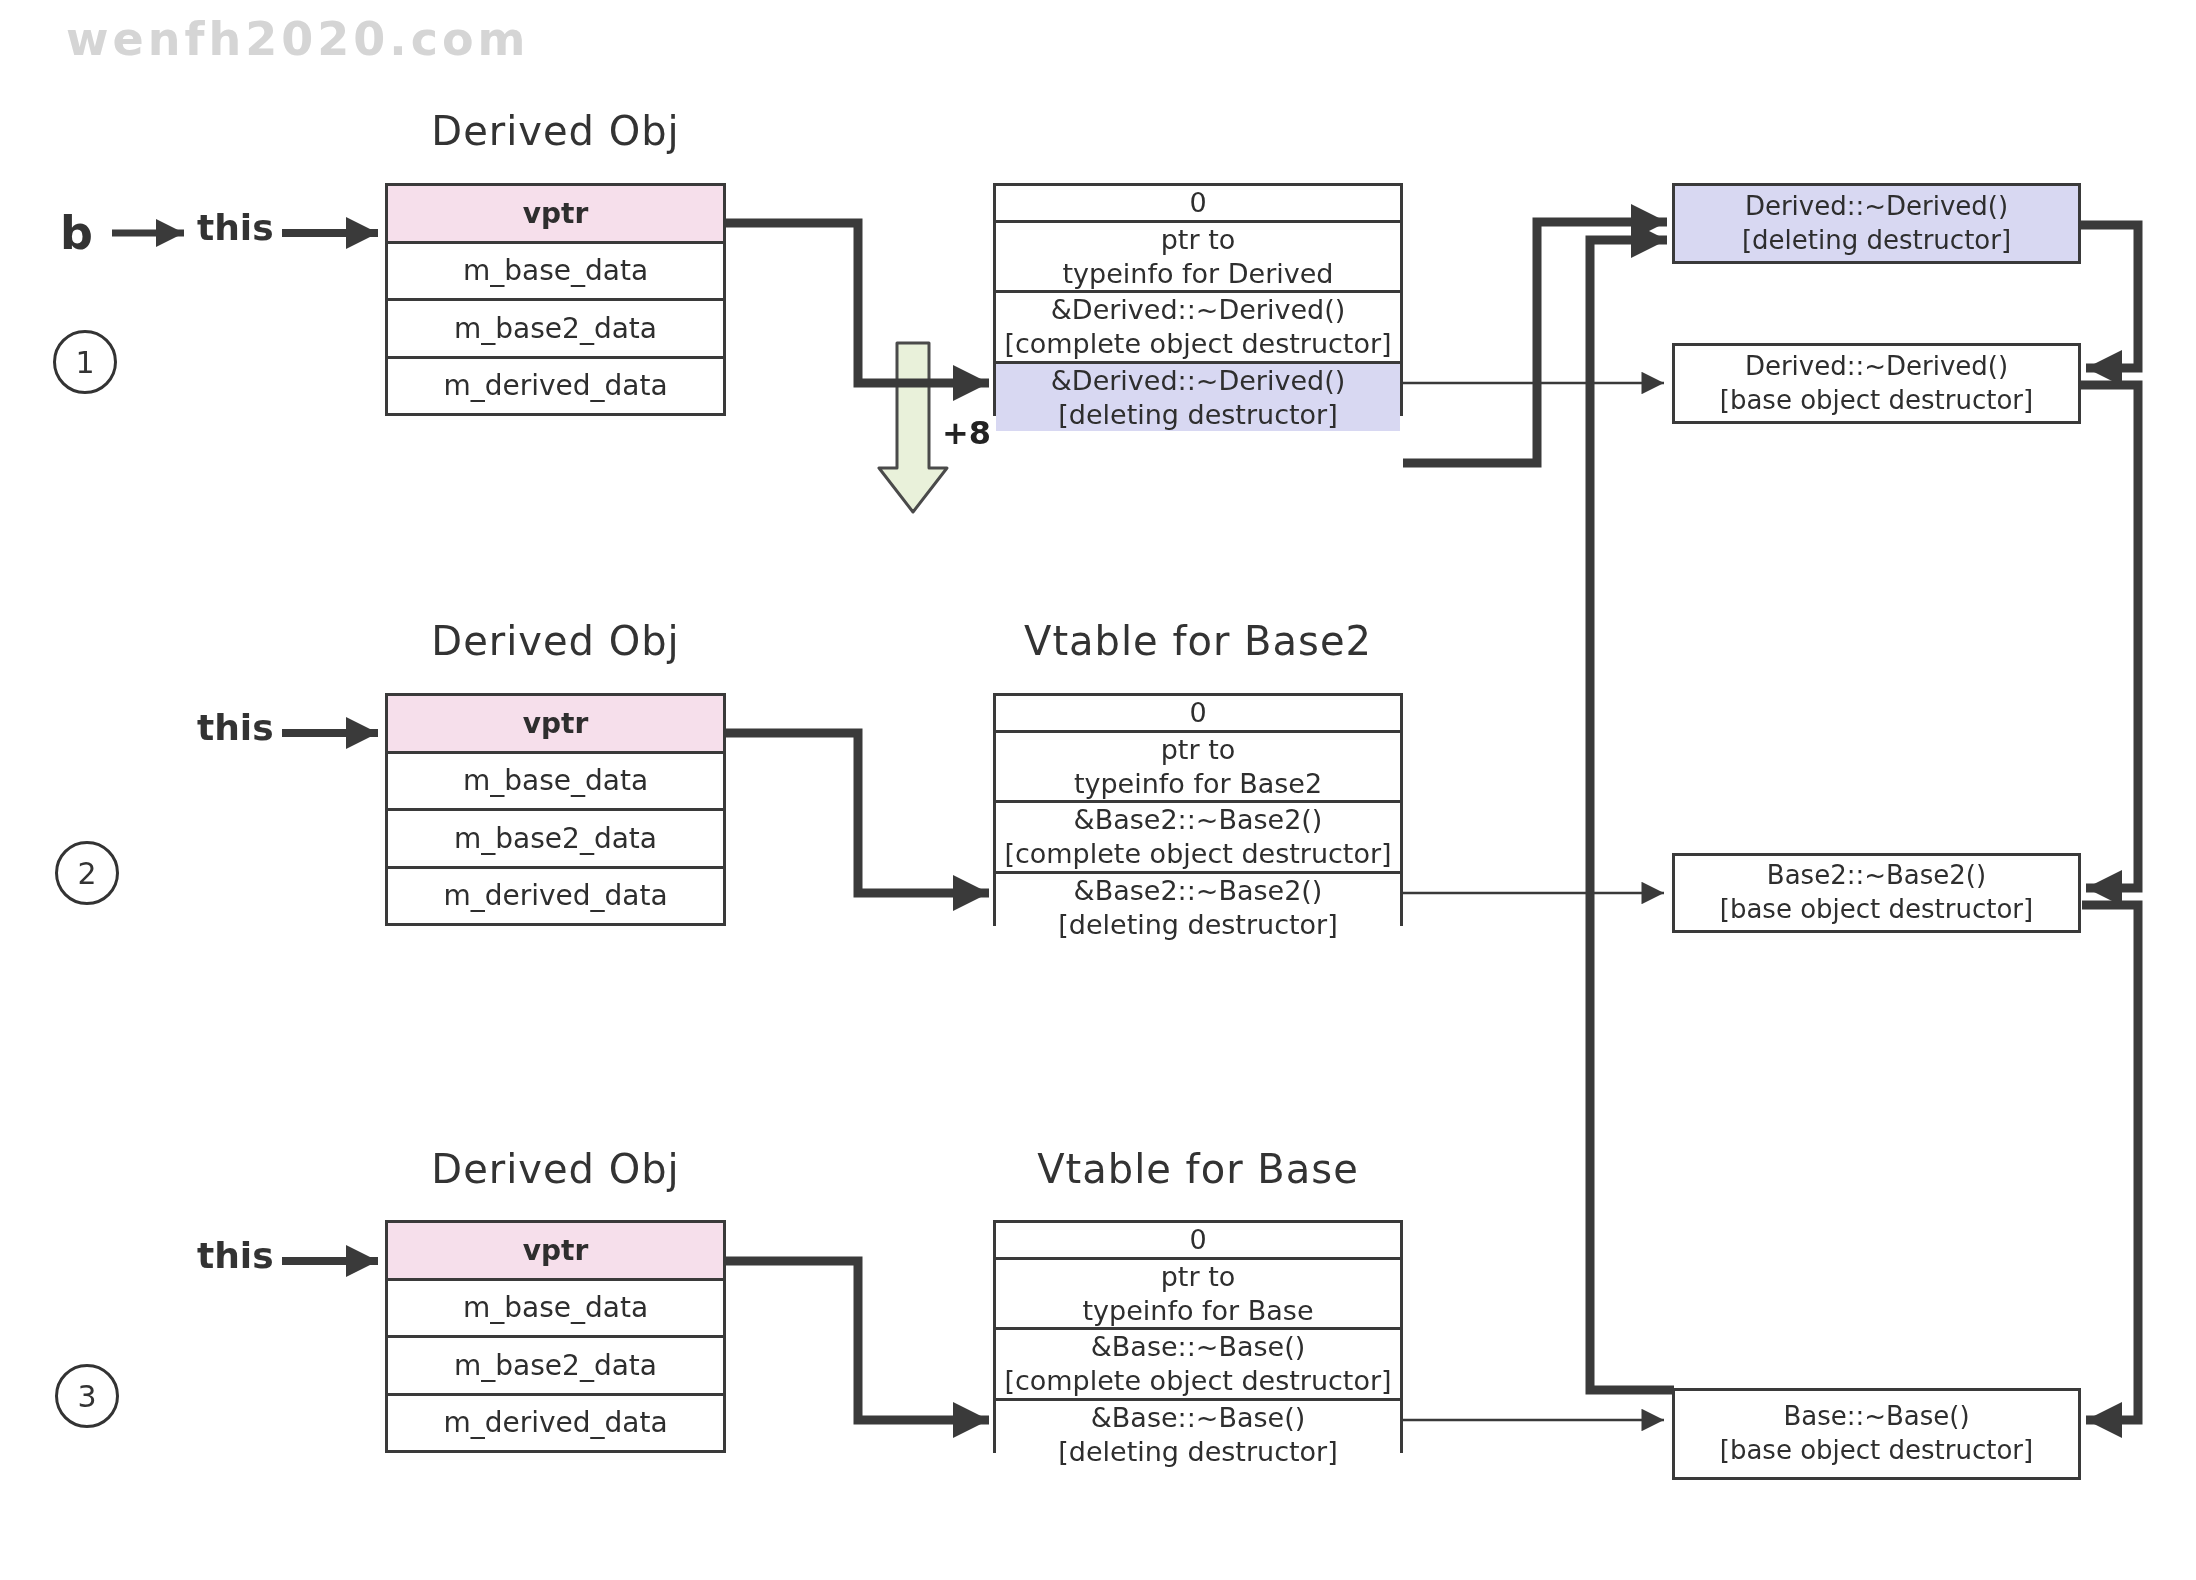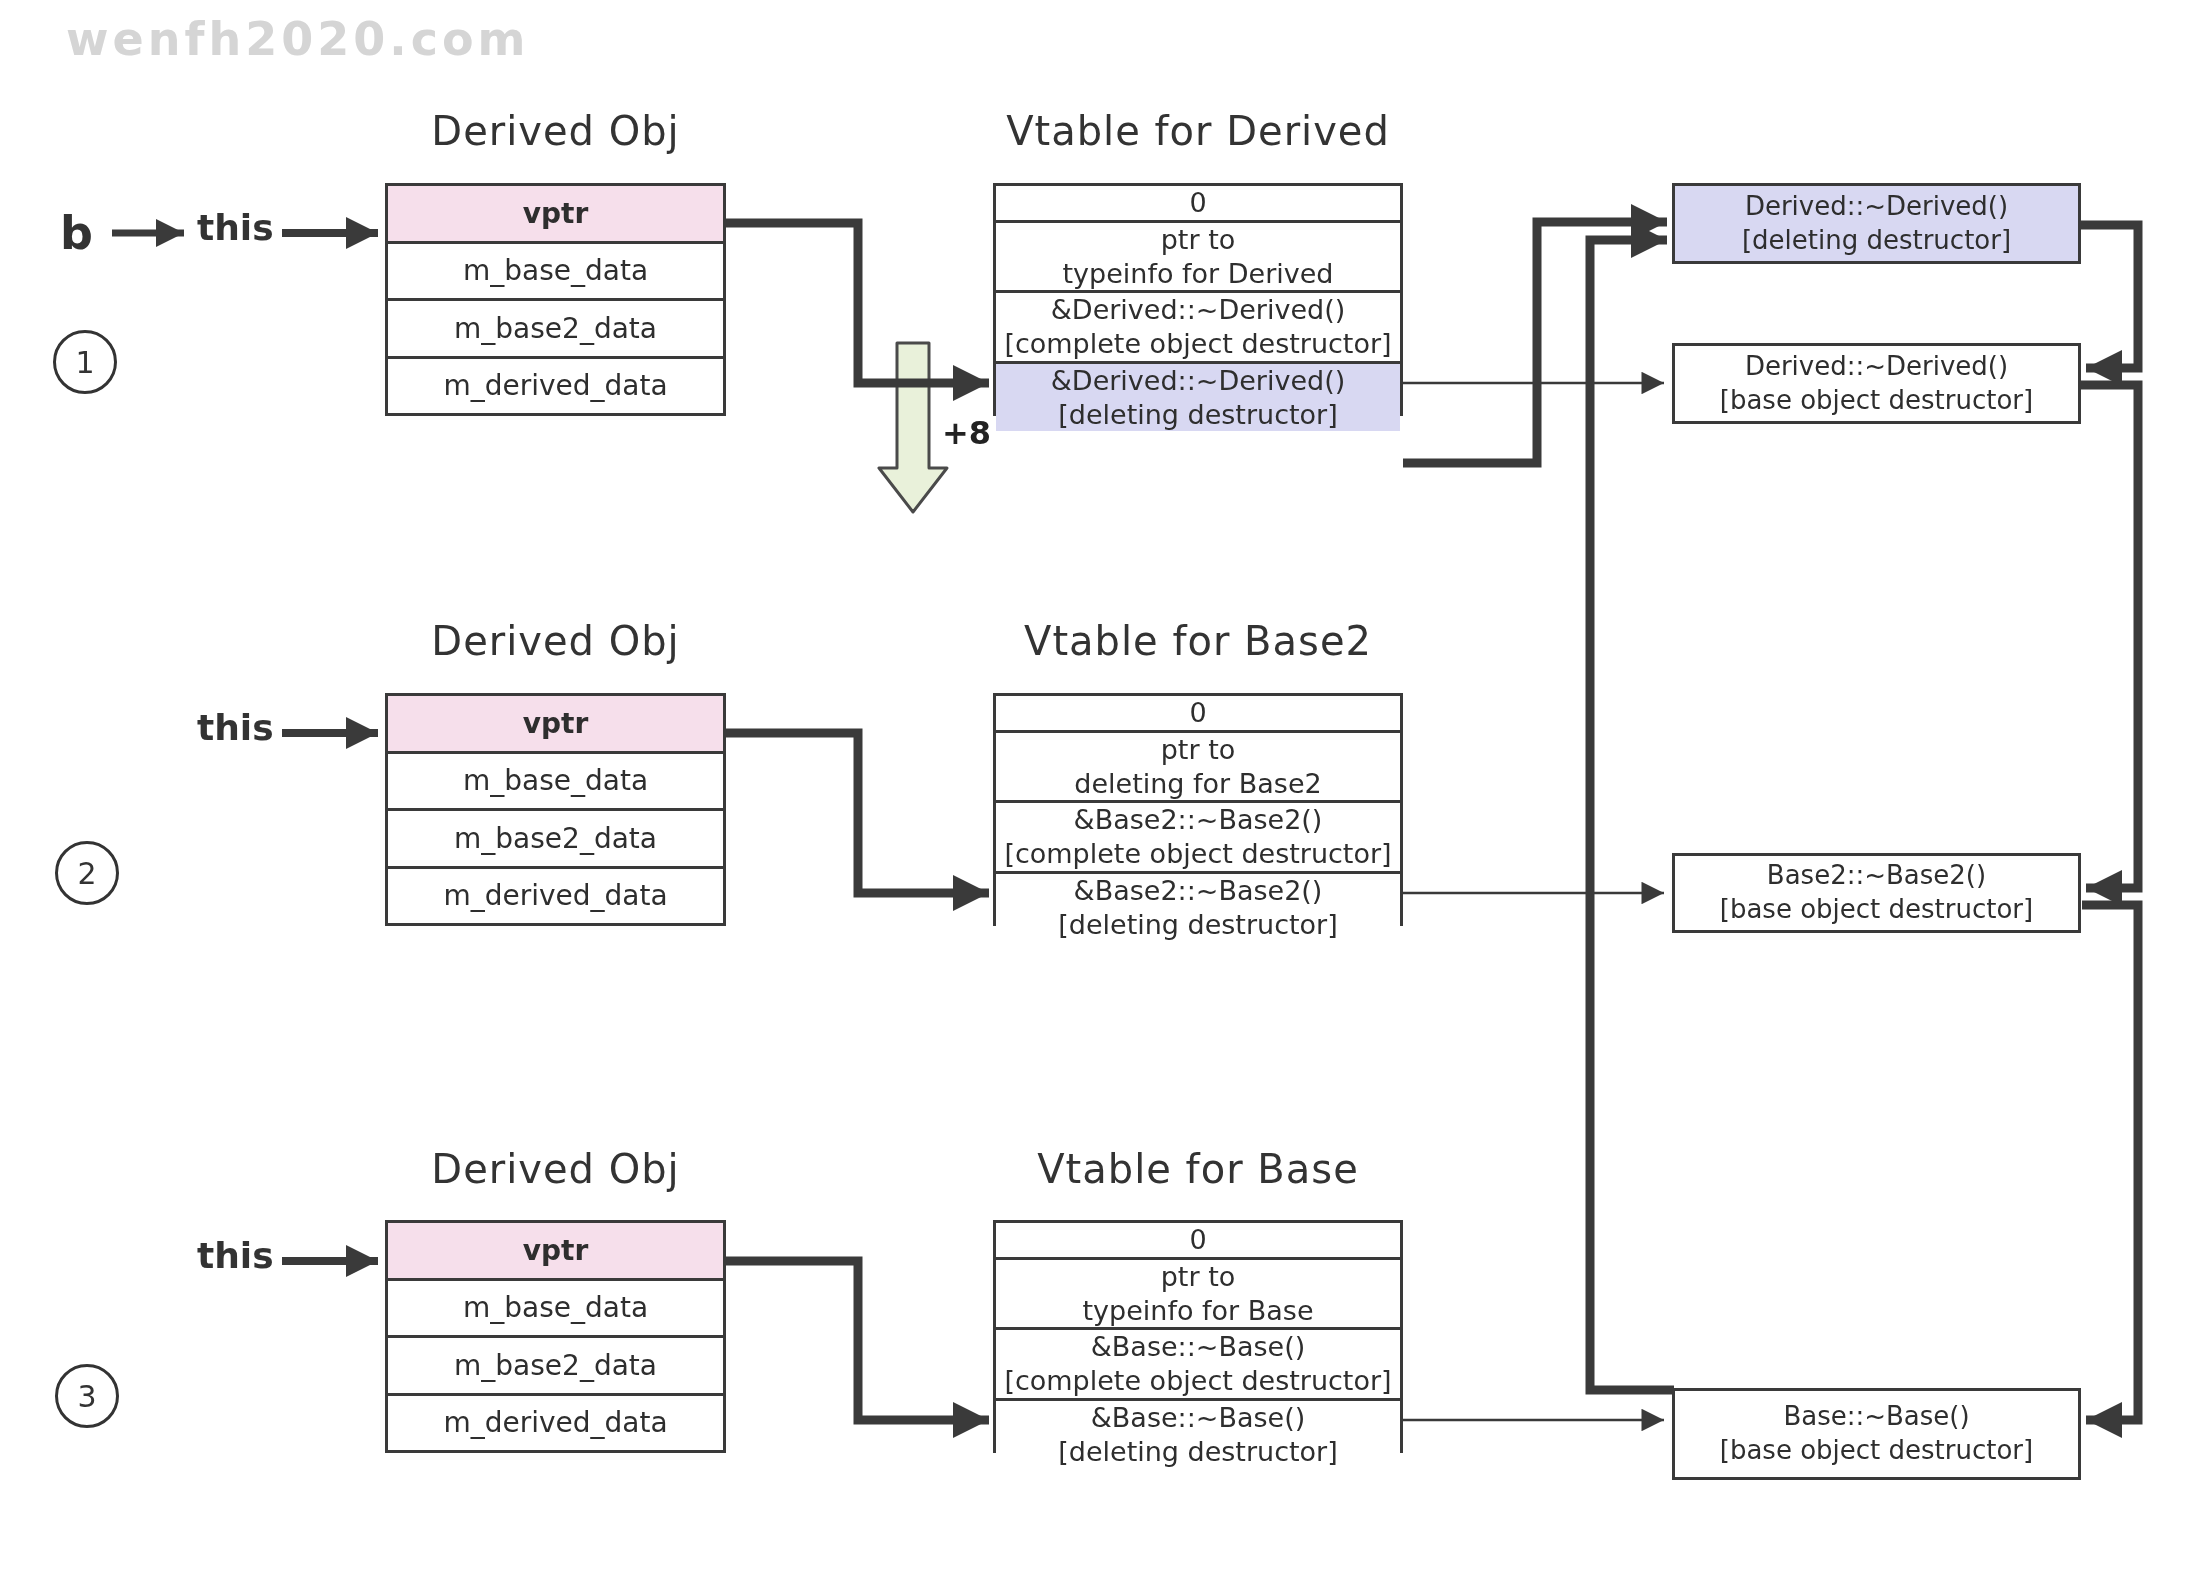--- a/index.html
+++ b/index.html
@@ -49,21 +49,20 @@
   svg.wires path{fill:none;stroke:var(--ink)}
 </style>
 </head>
 <body>
 
 <div class="canvas">
 
   <div class="watermark">wenfh2020.com</div>
 
   <div class="title obj-title" style="top:108px">Derived Obj</div>
-  <div class="title vt-title" style="top:108px">Vtable for Derived</div>
 
   <div class="ptr-label b-label" style="left:60px;top:206px">b</div>
   <div class="ptr-label this-label" style="left:197px;top:207px">this</div>
   <div class="badge" style="left:53px;top:330px">1</div>
 
   <div class="memtable obj-table" style="top:183px">
     <div class="mrow pink">
         <span>vptr</span>
       </div>
     <div class="mrow">
@@ -117,21 +116,21 @@
         <span>m_derived_data</span>
       </div>
   </div>
 
   <div class="memtable vtable" style="top:693px">
     <div class="mrow">
         <span>0</span>
       </div>
     <div class="mrow">
         <span>ptr to</span>
-        <span>deleting for Base2</span>
+        <span>typeinfo for Base2</span>
       </div>
     <div class="mrow">
         <span>&amp;Base2::~Base2()</span>
         <span>[complete object destructor]</span>
       </div>
     <div class="mrow">
         <span>&amp;Base2::~Base2()</span>
         <span>[deleting destructor]</span>
       </div>
   </div>

